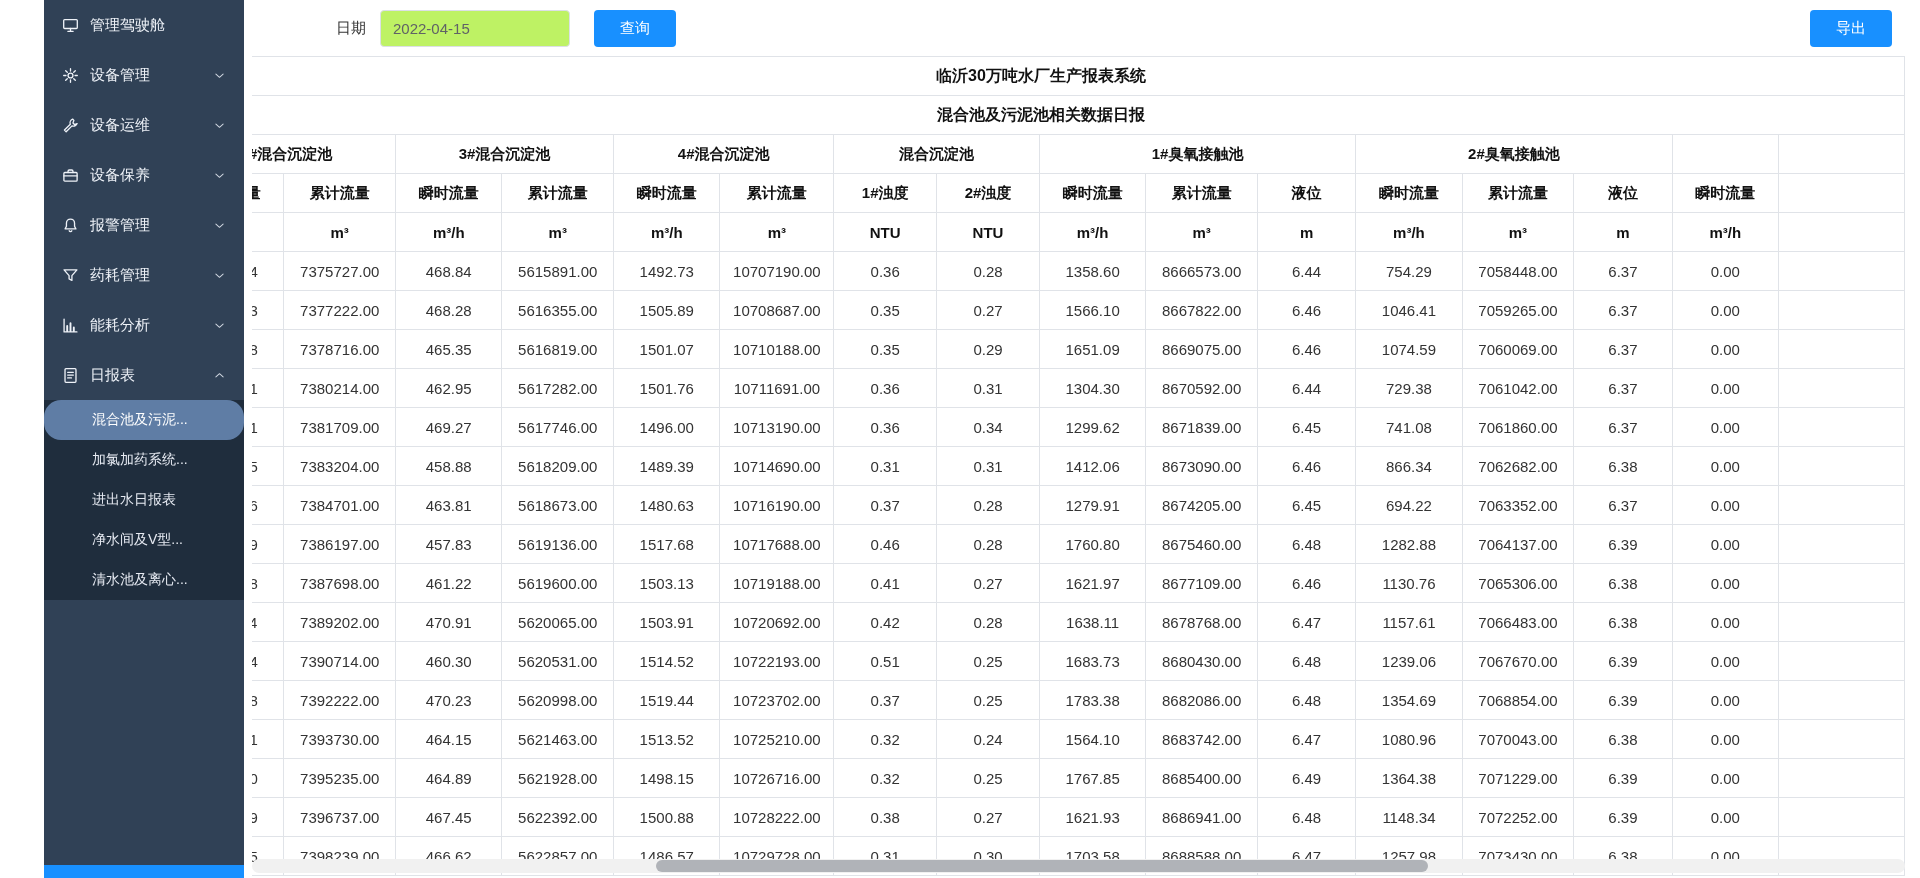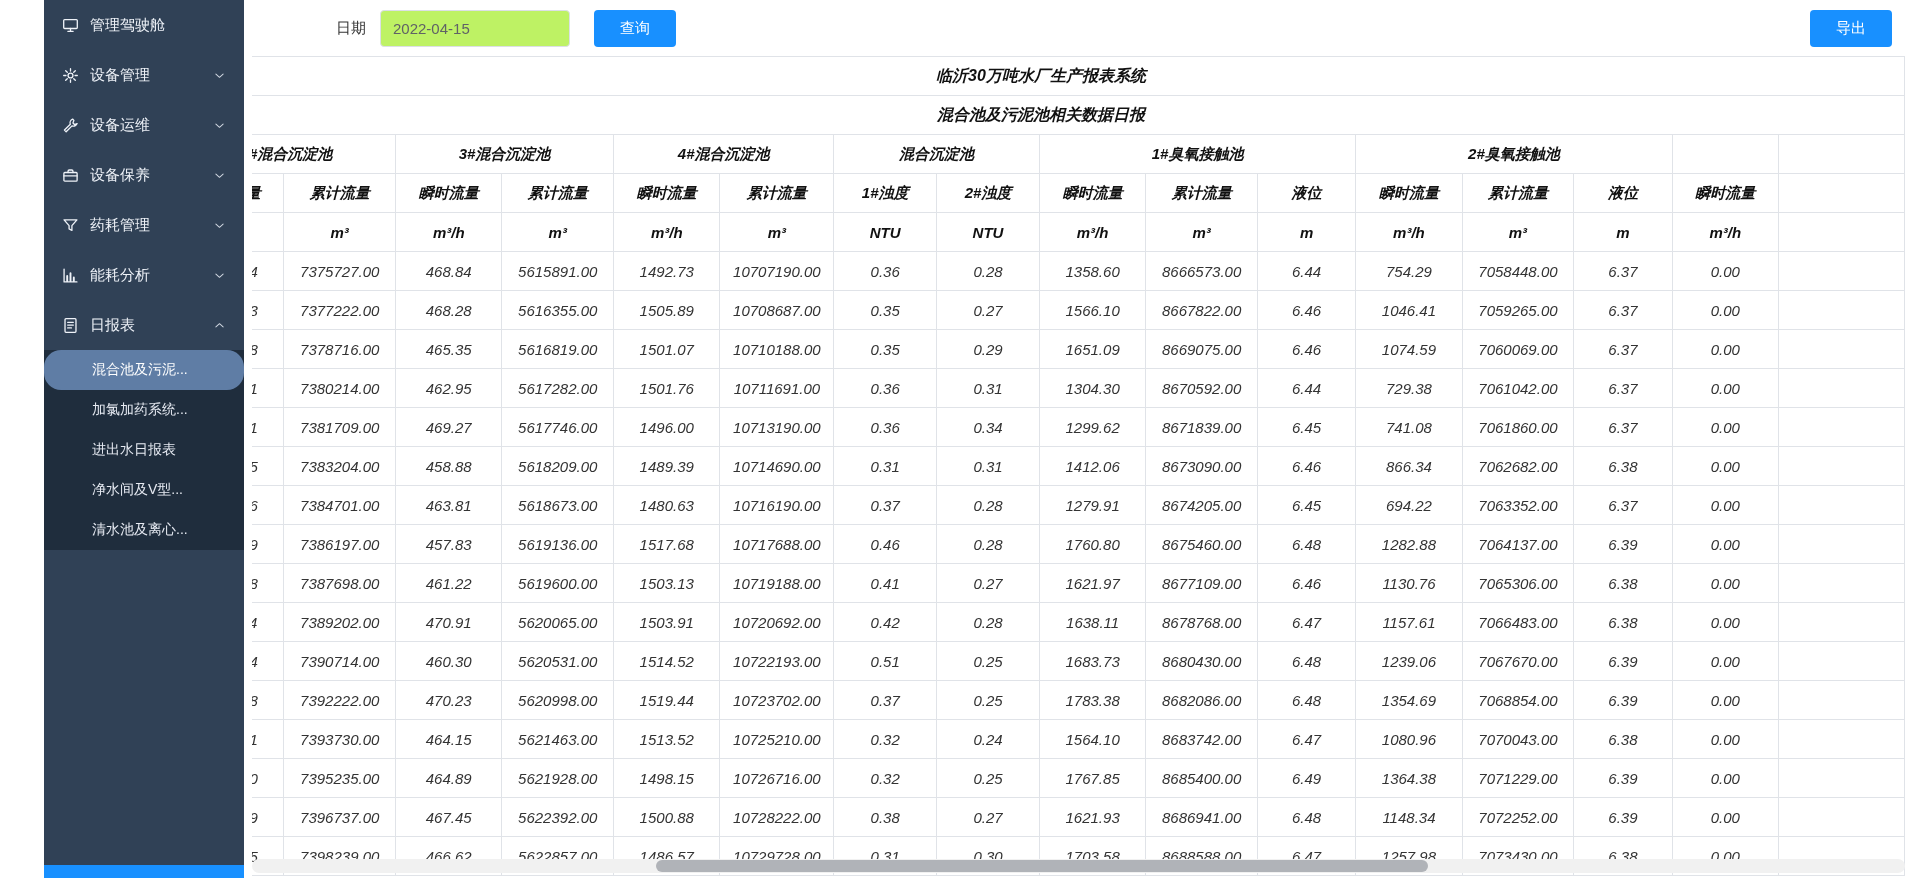--- a/index.html
+++ b/index.html
@@ -29,21 +29,21 @@
   .toolbar { height:56px; display:flex; align-items:center; padding-left:92px; position:relative; }
   .date-label { font-size:15px; color:#333; margin-right:14px; }
   .date-input { width:190px; height:37px; border:1px solid #dcdfe6; border-radius:4px;
     padding:0 12px; font-size:15px; color:#606266; outline:none; background:#bef264; }
   .btn { height:37px; border:none; border-radius:4px; background:var(--accent); color:#fff;
     font-size:15px; padding:0 26px; cursor:pointer; }
   .btn-query { margin-left:24px; }
   .btn-export { position:absolute; right:28px; top:10px; }
 
   
-  .table-viewport { position:absolute; left:8px; right:15px; top:56px; bottom:0; overflow:hidden;font-style:italic; }
+  .table-viewport { position:absolute; left:8px; right:15px; top:56px; bottom:0; overflow:hidden; }
   table.report { border-collapse:collapse; table-layout:fixed; margin-left:-75px; }
   .report th, .report td { border:1px solid var(--table_border); text-align:center;
     height:39px; padding:0 3px; white-space:nowrap; overflow:hidden;
     font-size:15px; color:var(--text); background:#fff; }
   .report th { font-weight:bold; color:#111; }
   .title-row td { font-weight:bold; font-size:16px; color:#111; }
 
   
   .hscrollbar { position:absolute; left:8px; right:15px; bottom:5px; height:14px;
     background:#f1f1f1; border-radius:7px; }
@@ -94,20 +94,34 @@
           </span>
         </div>
         <div class="menu-item">
           <span class="mi-icon">
             <svg viewBox="0 0 18 18" fill="none" stroke="currentColor" stroke-width="1.4" stroke-linecap="round" stroke-linejoin="round">
               <rect x="2" y="5.8" width="14" height="9.2" rx="1"></rect>
               <path d="M6.4 5.8V4.4a1.2 1.2 0 0 1 1.2-1.2h2.8a1.2 1.2 0 0 1 1.2 1.2v1.4M2 9.4h14"></path>
             </svg>
           </span>
           <span class="mi-label">设备保养</span>
+          <span class="mi-caret">
+            <svg viewBox="0 0 18 18" fill="none" stroke="currentColor" stroke-width="1.4" stroke-linecap="round" stroke-linejoin="round">
+              <path d="M4 7l5 4.5L14 7"></path>
+            </svg>
+          </span>
+        </div>
+        <div class="menu-item">
+          <span class="mi-icon">
+            <svg viewBox="0 0 18 18" fill="none" stroke="currentColor" stroke-width="1.4" stroke-linecap="round" stroke-linejoin="round">
+              <path d="M9 2.2c-2.5 0-4.3 1.9-4.3 4.3v3.3L3.3 12.6h11.4l-1.4-2.8V6.5C13.3 4.1 11.5 2.2 9 2.2z"></path>
+              <path d="M7.6 14.6a1.5 1.5 0 0 0 2.8 0"></path>
+            </svg>
+          </span>
+          <span class="mi-label">报警管理</span>
           <span class="mi-caret">
             <svg viewBox="0 0 18 18" fill="none" stroke="currentColor" stroke-width="1.4" stroke-linecap="round" stroke-linejoin="round">
               <path d="M4 7l5 4.5L14 7"></path>
             </svg>
           </span>
         </div>
         <div class="menu-item">
           <span class="mi-icon">
             <svg viewBox="0 0 18 18" fill="none" stroke="currentColor" stroke-width="1.4" stroke-linecap="round" stroke-linejoin="round">
               <path d="M2.2 3h13.6l-5.3 6.2v5l-3-1.6V9.2L2.2 3z"></path>

